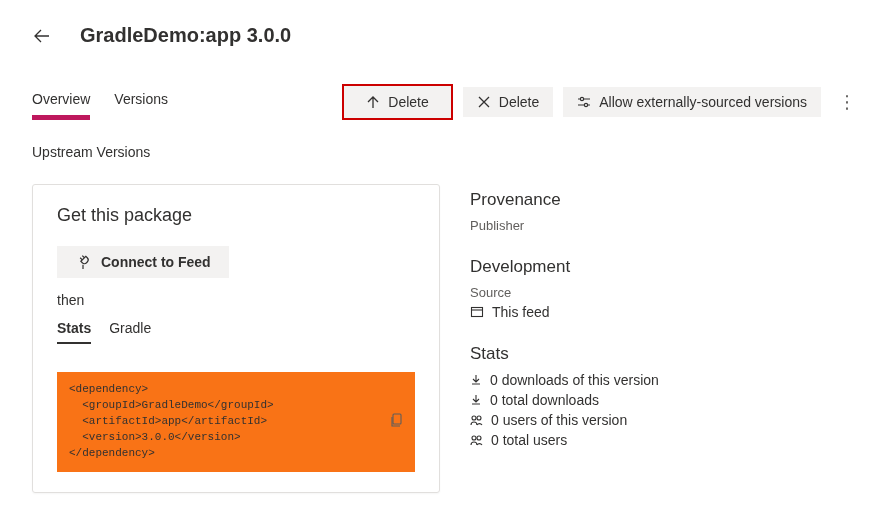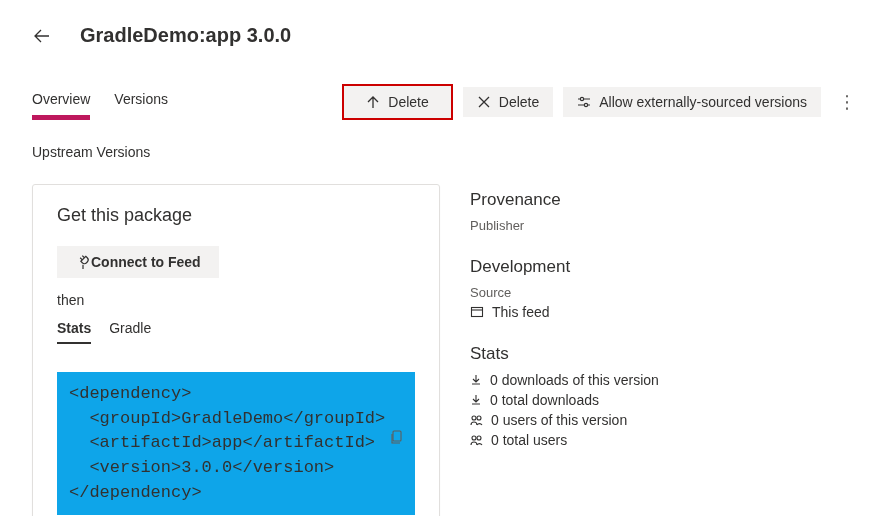--- a/index.html
+++ b/index.html
@@ -113,21 +113,21 @@
       box-shadow: 0 1px 2px rgba(0,0,0,0.04);
     }
     .card-title {
       font-size: 18px;
       font-weight: 400;
       margin: 0 0 20px 0;
     }
     .connect-btn {
       display: inline-flex;
       align-items: center;
-      gap: 0;
+      gap: 10px;
       padding: 8px 18px;
       background: #f3f2f1;
       border: none;
       font-size: 14px;
       font-weight: 600;
       cursor: pointer;
       font-family: inherit;
       color: #323130;
     }
     .then-text {
@@ -142,24 +142,24 @@
     .inner-tab {
       font-size: 14px;
       padding-bottom: 6px;
       cursor: pointer;
     }
     .inner-tab.active {
       font-weight: 600;
       border-bottom: 2px solid #323130;
     }
     .code-block {
-      background: #0ea5e9;
+      background: #f97316;
       padding: 10px 12px;
       font-family: Consolas, "Courier New", monospace;
-      font-size: 17px;
+      font-size: 11px;
       white-space: pre;
       line-height: 1.45;
       position: relative;
       margin-top: 28px;
     }
     .copy-btn {
       position: absolute;
       top: 8px;
       right: 8px;
       width: 18px;

